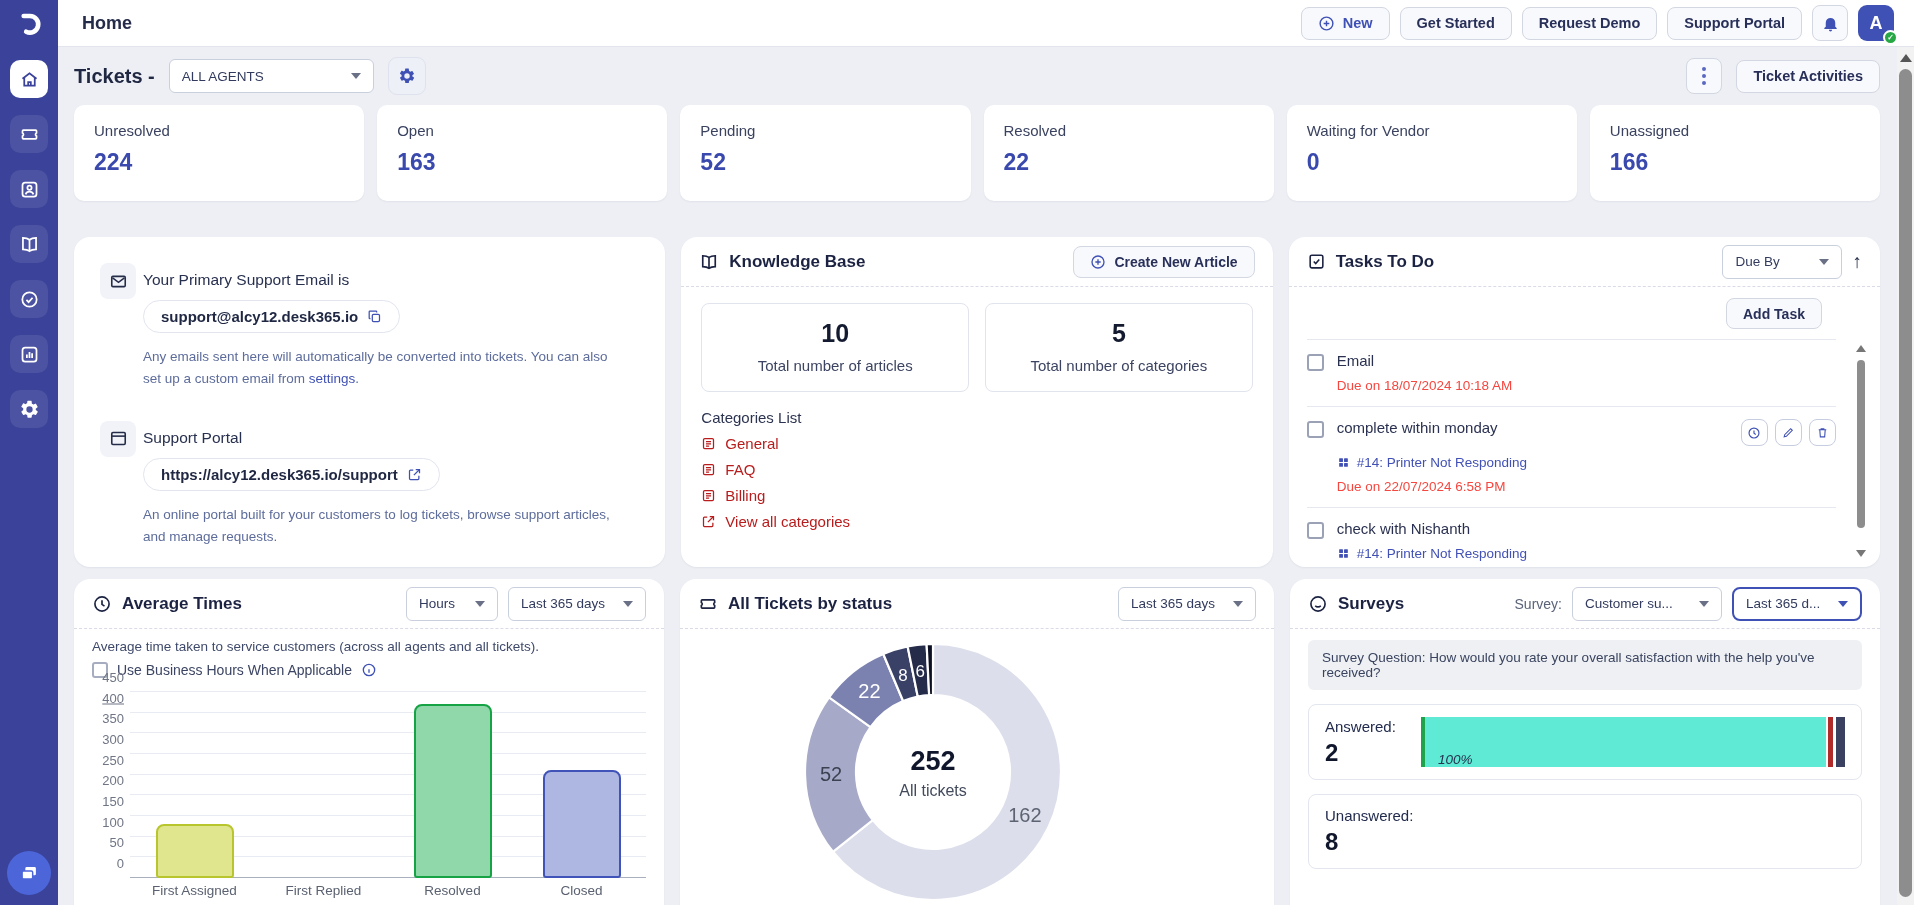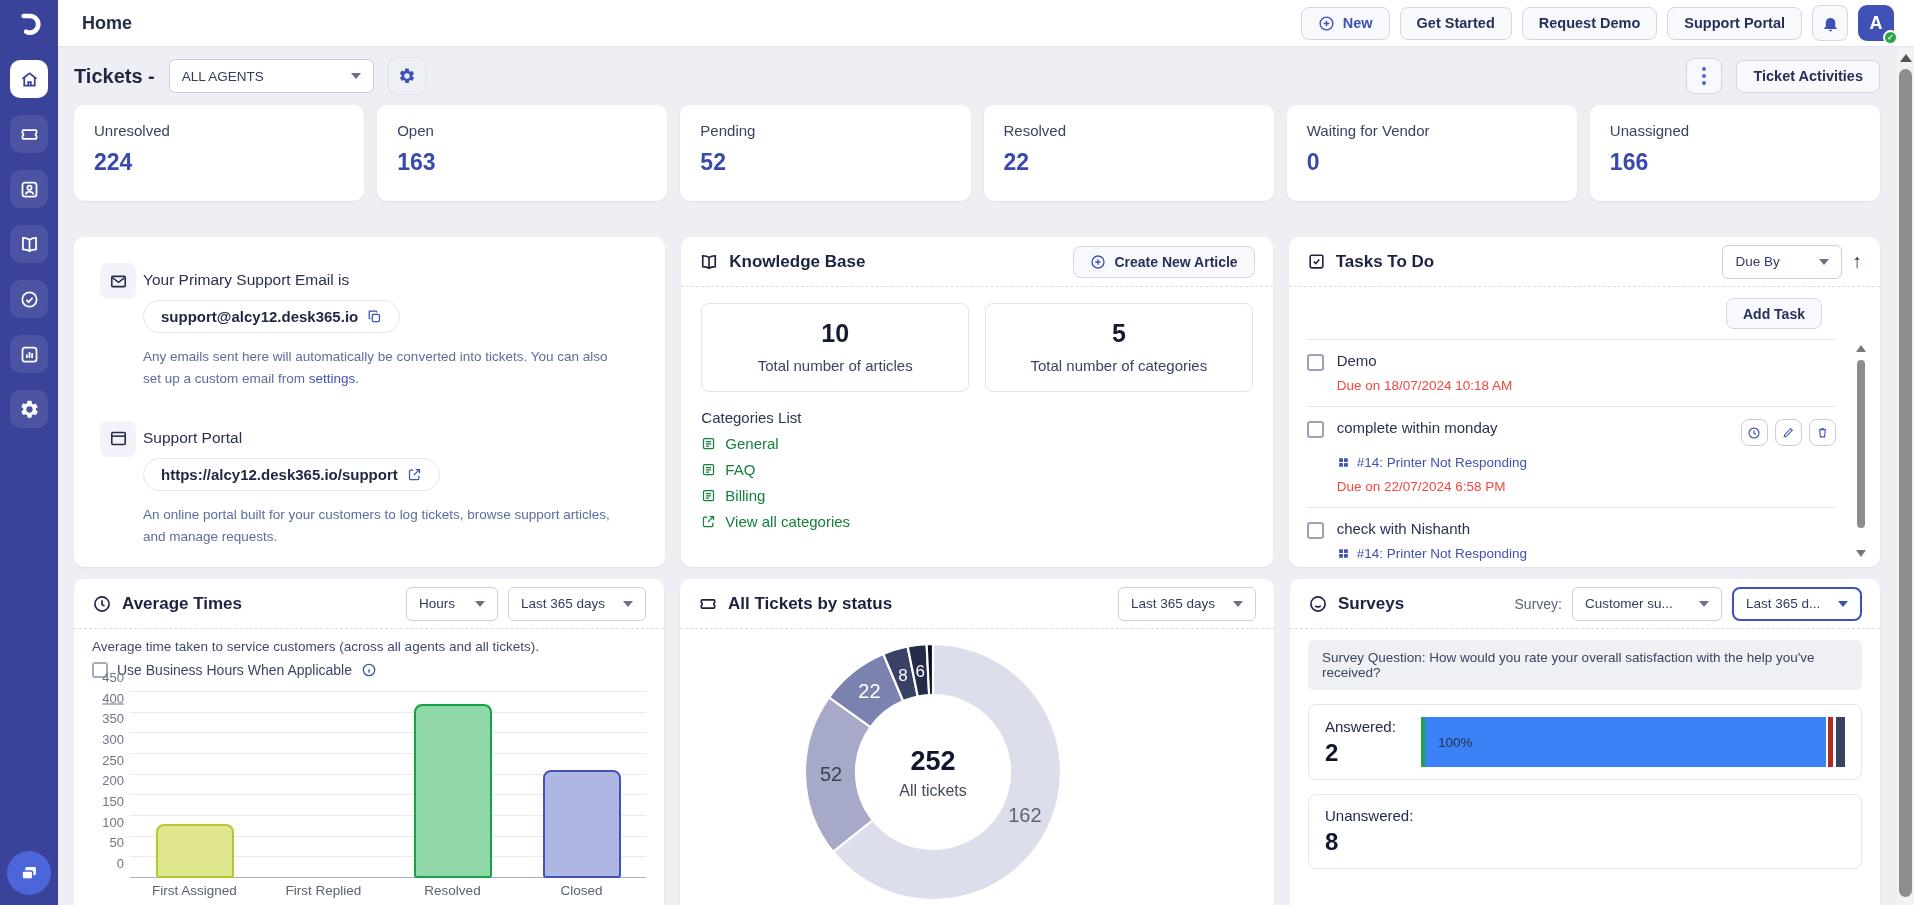--- a/index.html
+++ b/index.html
@@ -51,21 +51,21 @@
 
   .stats-row { display:flex; gap:13px; margin-top:2px; }
   .stat-card { flex:1; height:96px; background:#fff; border-radius:10px; box-shadow:0 1px 2px rgba(25,35,70,.06);
                padding:17px 20px; }
   .stat-card .lbl { font-size:15px; color:#3a4260; }
   .stat-card .val { font-size:23px; font-weight:800; color:#3a49ad; margin-top:10px; }
 
   .grid3 { display:grid; grid-template-columns:repeat(3,1fr); gap:16px; }
   .row2 { margin-top:36px; }
   .row3 { margin-top:12px; }
-  .card { background:#fff; border-radius:10px; box-shadow:0 1px 2px rgba(25,35,70,.06); position:relative; }
+  .card { background:#fff; border-radius:16px; box-shadow:0 1px 2px rgba(25,35,70,.06); position:relative; }
   .row2 .card { height:330px; }
   .row3 .card { height:430px; }
   .card-h { display:flex; align-items:center; gap:10px; height:50px; padding:0 18px;
             border-bottom:1px dashed #d9dce7; }
   .card-h .t { font-size:17px; font-weight:700; color:#1c2342; flex:0 0 auto; }
   .card-h .grow { flex:1; }
   .card-h .hicon { color:#1c2342; display:flex; }
 
   
   .support-body { padding:26px 26px 0 26px; }
@@ -81,21 +81,21 @@
   .s-note a { color:#3f51b5; text-decoration:none; }
   .mt28 { margin-top:30px; }
 
   
   .kb-body { padding:16px 20px; }
   .kb-stats { display:flex; gap:16px; }
   .kb-box { flex:1; border:1px solid #e1e4ed; border-radius:8px; text-align:center; padding:15px 8px 17px; }
   .kb-num { font-size:25px; font-weight:700; color:#141a30; }
   .kb-lbl { font-size:15px; color:#3c4462; margin-top:9px; }
   .kb-cats-title { font-size:15px; color:#2b3350; margin:17px 0 4px; }
-  .kb-link { display:flex; align-items:center; gap:9px; color:#15803d; font-size:15px; margin-top:9px;
+  .kb-link { display:flex; align-items:center; gap:9px; color:#b91c1c; font-size:15px; margin-top:9px;
              text-decoration:none; cursor:pointer; width:max-content; }
 
   
   .tasks-body { position:relative; height:280px; padding:0 44px 0 18px; overflow:hidden; }
   .addtask-row { display:flex; justify-content:flex-end; padding:11px 14px 10px 0; }
   .task-row { border-top:1px solid #e6e8ef; padding:12px 0 13px; display:flex; }
   .chk { width:17px; height:17px; border:2px solid #9ba2b6; border-radius:3px; background:#fff;
          flex:0 0 auto; margin-top:2px; cursor:pointer; }
   .task-main { margin-left:13px; flex:1; }
   .task-title { font-size:15px; color:#2a3150; }
@@ -132,22 +132,22 @@
 
   
   .sv-body { padding:11px 18px 0; }
   .sv-q { background:#eef0f4; border-radius:6px; padding:10px 14px; font-size:13.5px; color:#3a445f; }
   .sv-box { border:1px solid #e3e6ee; border-radius:8px; margin-top:14px; padding:12px 16px; display:flex; align-items:center; min-height:72px; }
   .sv-left { width:96px; flex:0 0 auto; }
   .sv-lbl { font-size:15px; color:#222b4d; }
   .sv-val { font-size:24px; font-weight:700; color:#10162c; margin-top:4px; }
   .sv-bar { flex:1; height:50px; display:flex; align-items:stretch; }
   .sv-green { width:4px; background:#1ea34c; }
-  .sv-fill { flex:1; background:#3b82f6; display:flex; align-items:center; padding-left:13px;
-             font-size:13.5px; color:#26324f; }
+  .sv-fill { flex:1; background:#5eead4; display:flex; align-items:flex-end; padding-left:13px;
+             font-size:13.5px; color:#26324f;font-style:italic; }
   .sv-red { width:5px; background:#b02a2a; margin-left:2px; }
   .sv-navy { width:9px; background:#3a4060; margin-left:3px; }
   .hdr-lab { font-size:14px; color:#5a6378; }
 
   
   .vscroll { position:absolute; top:47px; right:0; bottom:0; width:17px; background:#f2f2f2; z-index:7; }
   .vscroll .arrow { width:0;height:0;border-left:6px solid transparent;border-right:6px solid transparent;
                     border-bottom:8px solid #555; margin:7px auto 0; }
   .vscroll .thumb { position:absolute; top:22px; bottom:8px; left:2px; width:13px; background:#8d8d8d; border-radius:7px; }
 
@@ -434,21 +434,21 @@
         </div>
         <div class="tasks-body">
           <div class="addtask-row">
             <button class="btn" style="height:31px;font-size:14px;">
                 <span>Add Task</span>
               </button>
           </div>
           <div class="task-row">
             <div class="chk"></div>
             <div class="task-main">
-              <div class="task-title">Demo</div>
+              <div class="task-title">Email</div>
               <div class="task-due">Due on 18/07/2024 10:18 AM</div>
             </div>
           </div>
           <div class="task-row">
             <div class="chk"></div>
             <div class="task-main">
               <div style="display:flex;align-items:flex-start;">
                 <div class="task-title" style="flex:1">complete within monday</div>
                 <div class="task-acts">
                   <span class="act">

